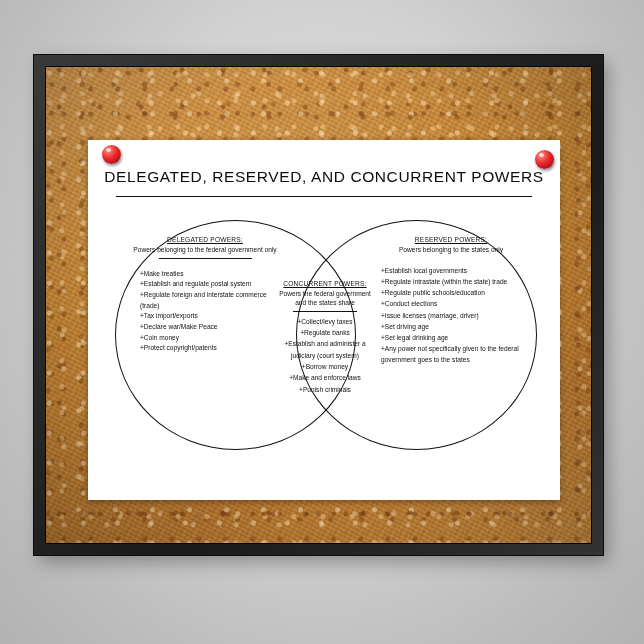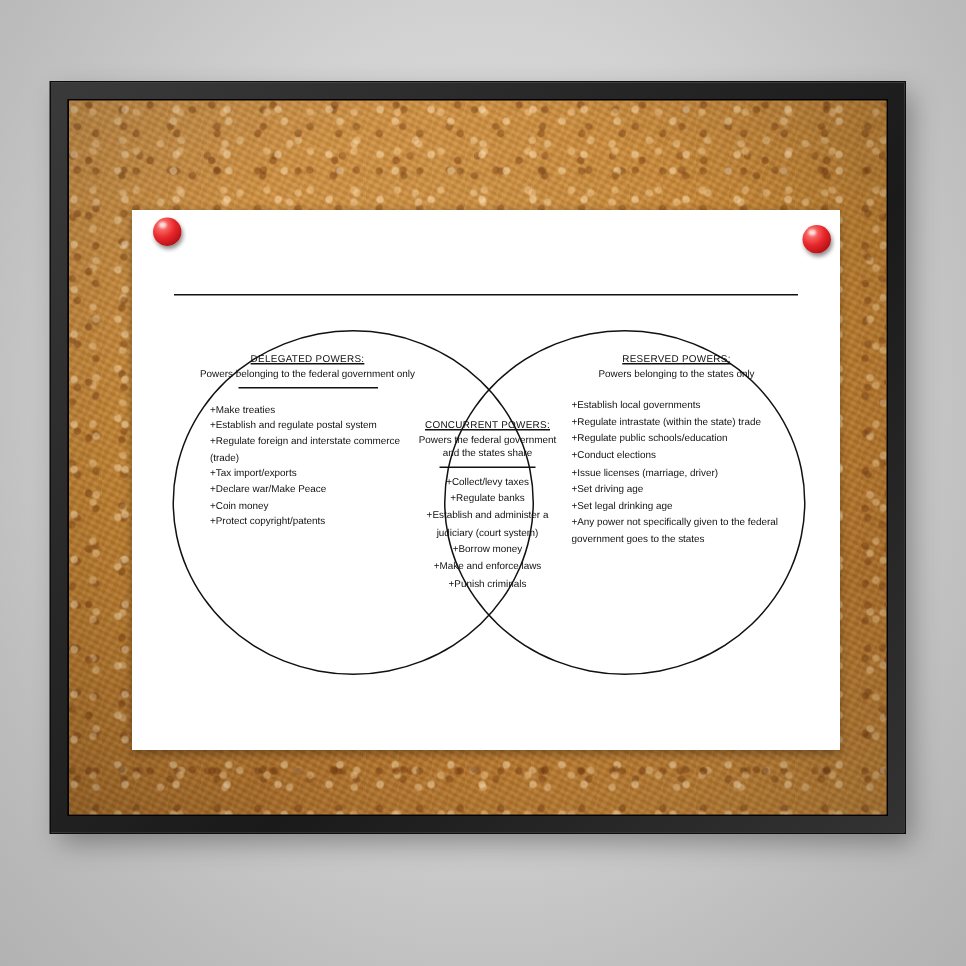--- a/index.html
+++ b/index.html
@@ -220,20 +220,21 @@
   <div id="frame-shadow"></div>
 
   <div id="frame">
     <div id="frame-inner">
 
       <div id="cork"></div>
       <div id="cork-vignette"></div>
 
       <div id="paper">
 
+        <div id="poster-title">DELEGATED, RESERVED, AND CONCURRENT POWERS</div>
         <div id="title-rule"></div>
 
         <div id="venn">
 
           <div class="ellipse" id="ellipse-left"></div>
           <div class="ellipse" id="ellipse-right"></div>
 
           <div class="col" id="col-left">
             <div class="head">
               <span class="label">DELEGATED POWERS:</span>

